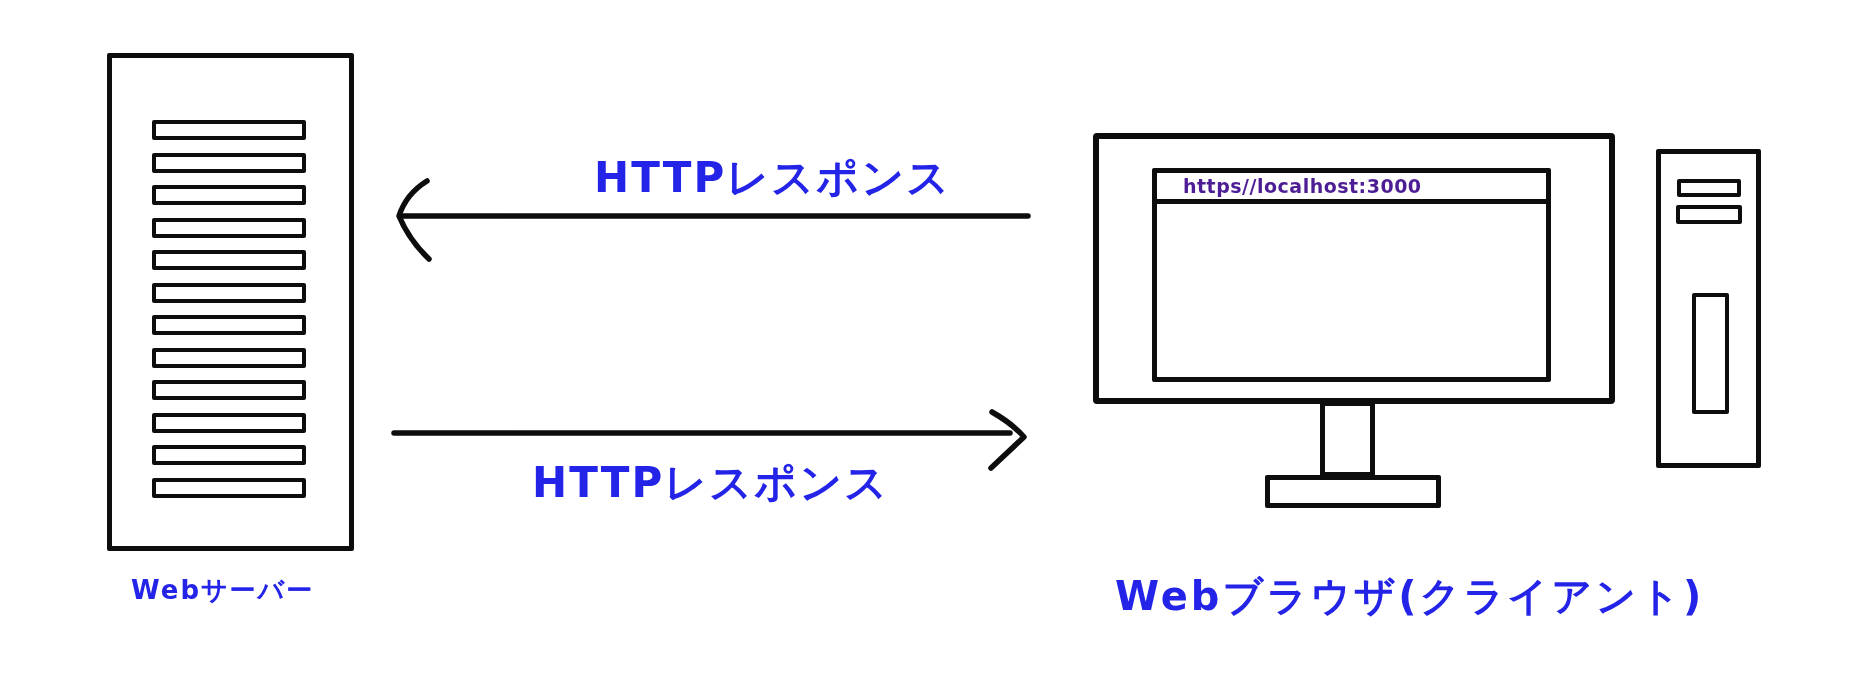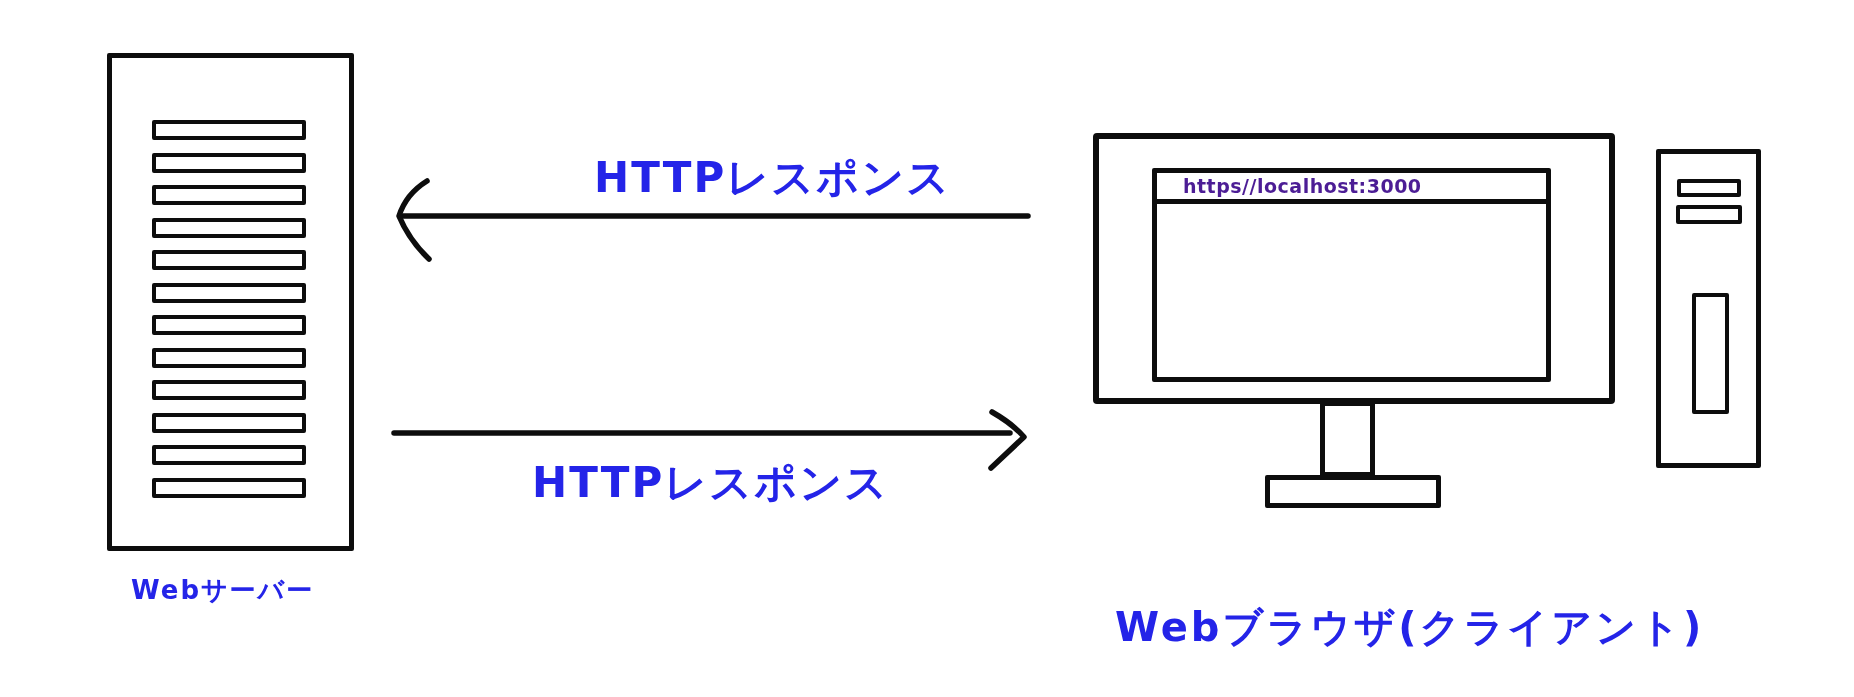--- a/index.html
+++ b/index.html
@@ -31,21 +31,21 @@
 
   
   .arrow-svg{position:absolute;overflow:visible;}
   .arrow-svg path{fill:none;stroke:#0d0d0d;stroke-width:5.5;stroke-linecap:round;stroke-linejoin:round;}
 
   
   .blue-label{position:absolute;color:#2424e8;font-weight:600;white-space:nowrap;letter-spacing:2px;}
   .label-request{left:594px;top:150px;font-size:42px;}
   .label-response{left:532px;top:455px;font-size:42px;}
   .label-server{left:131px;top:573px;font-size:26px;}
-  .label-client{left:1115px;top:600px;font-size:40px;letter-spacing:3px;}
+  .label-client{left:1115px;top:569px;font-size:40px;letter-spacing:3px;}
 </style>
 </head>
 <body>
 
 <div class="canvas">
 
   <div class="ink-box server-box">
     <div>
         <div class="slat" style="top: 62px;"></div>
         <div class="slat" style="top: 94.5px;"></div>

